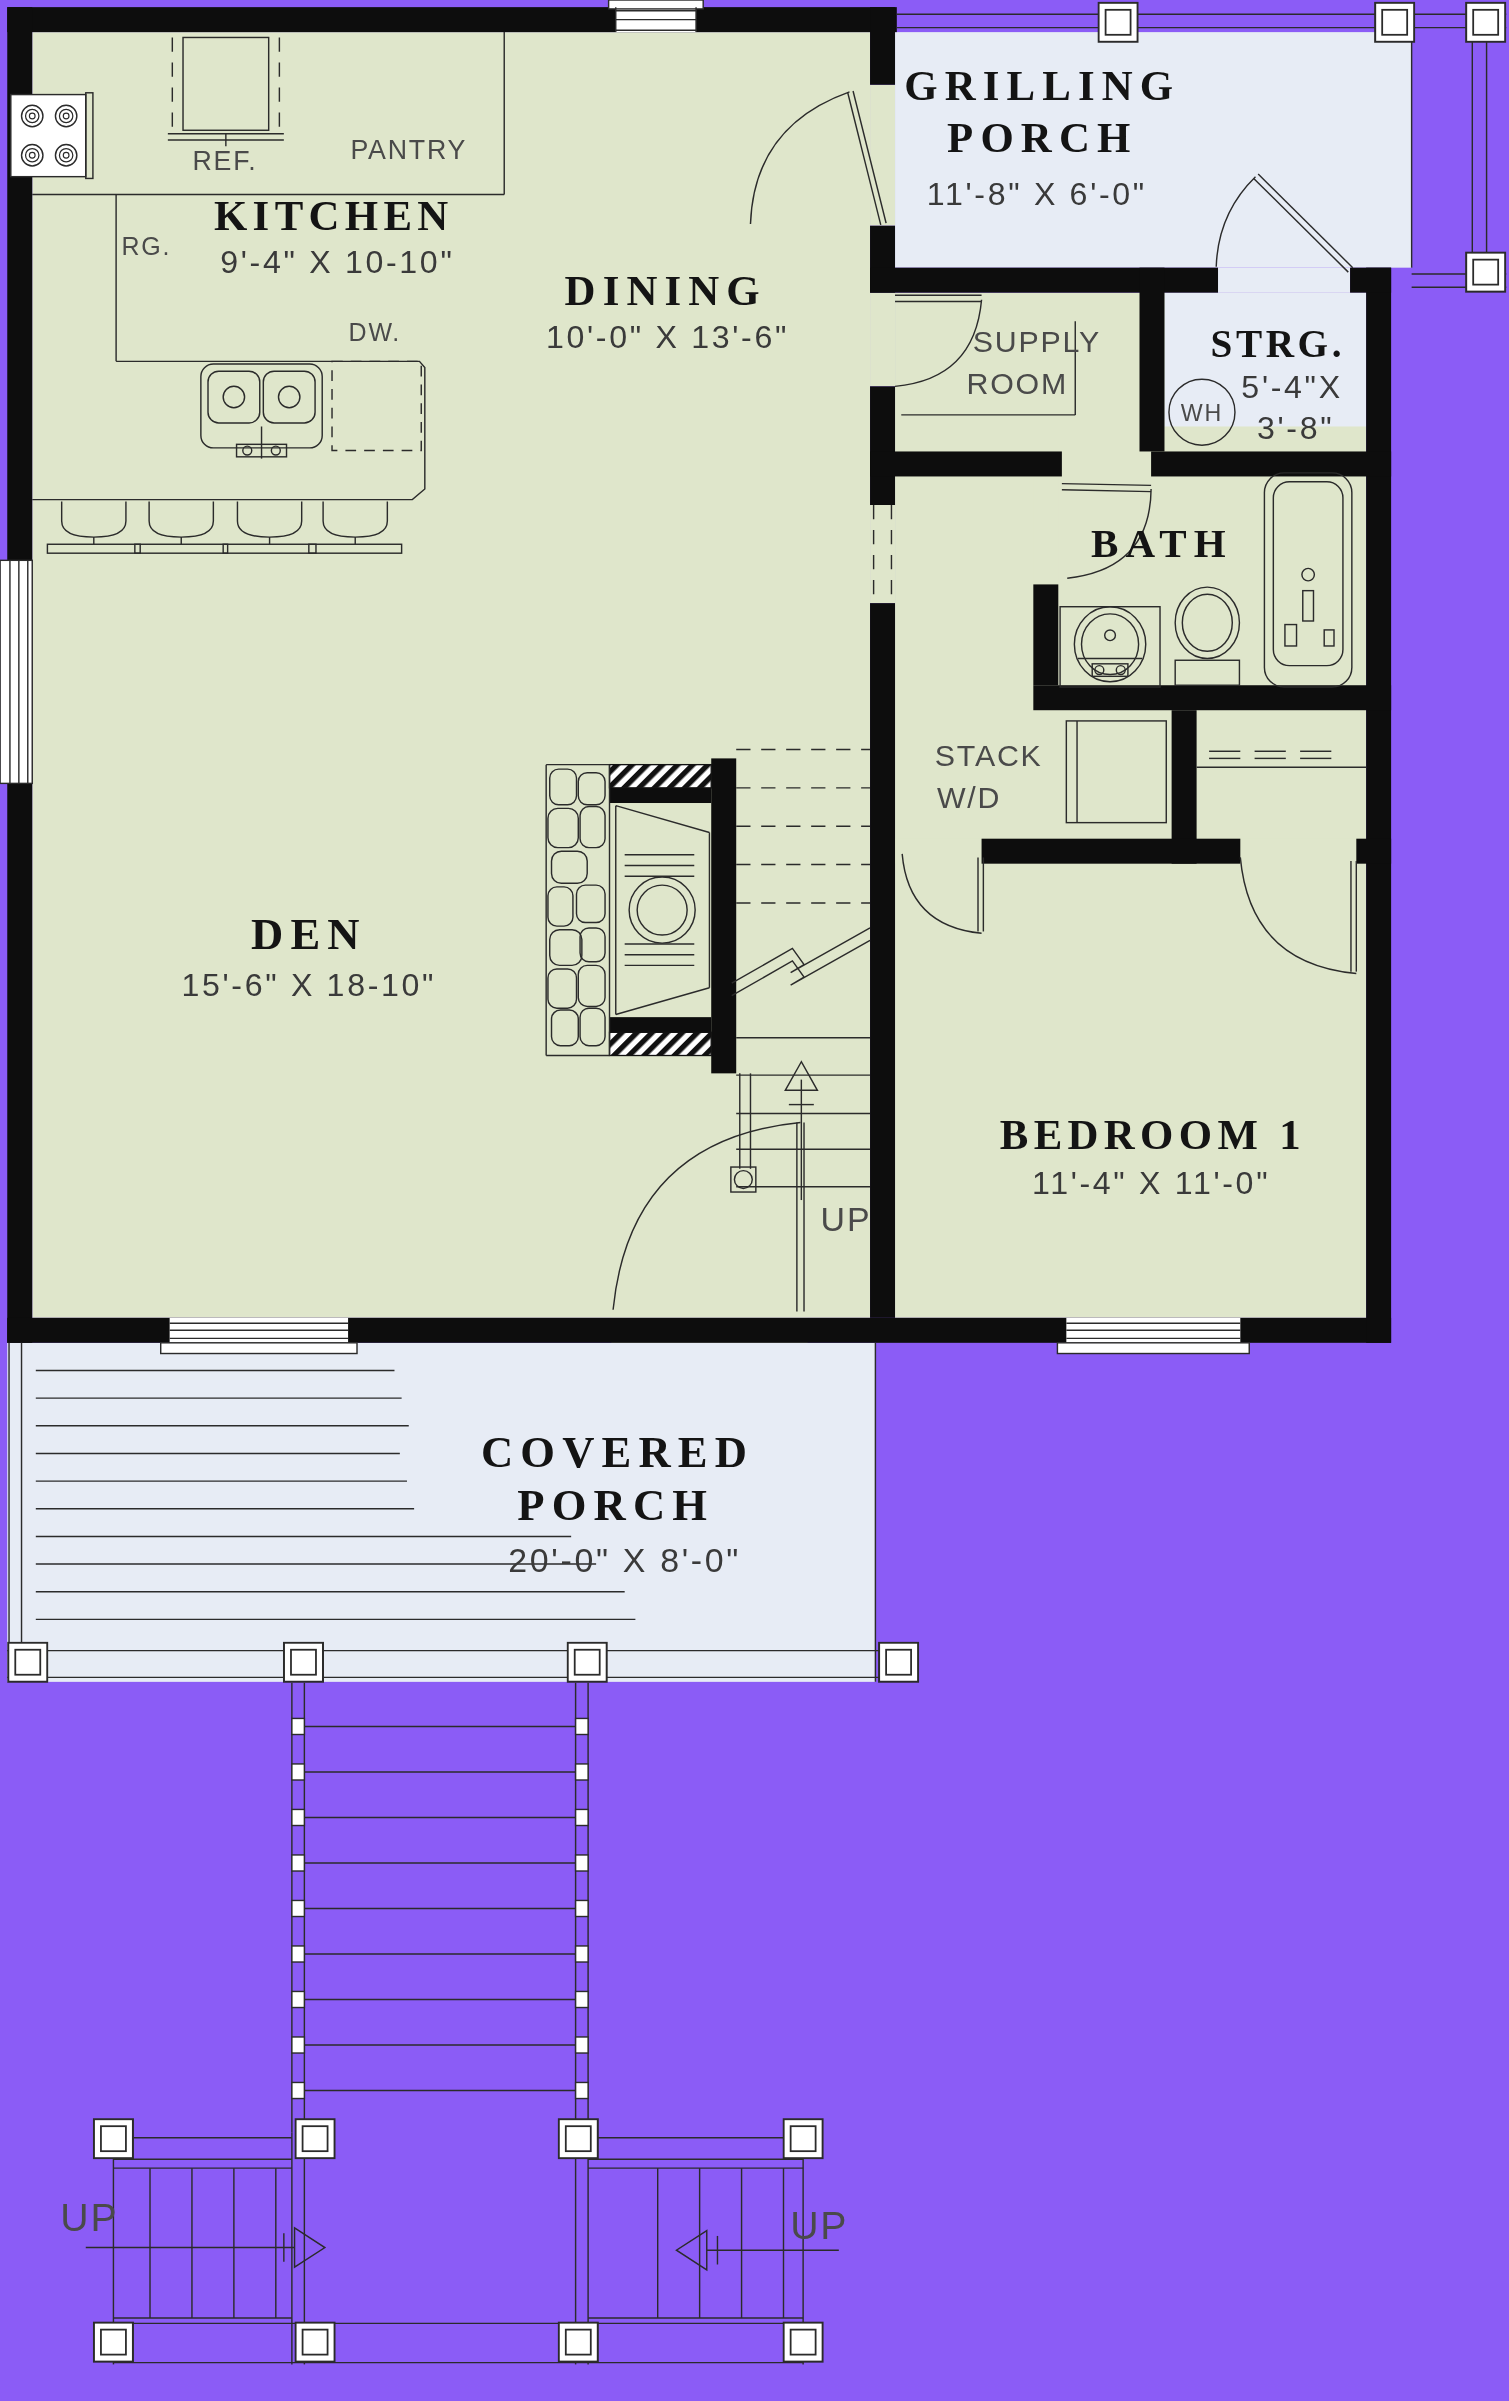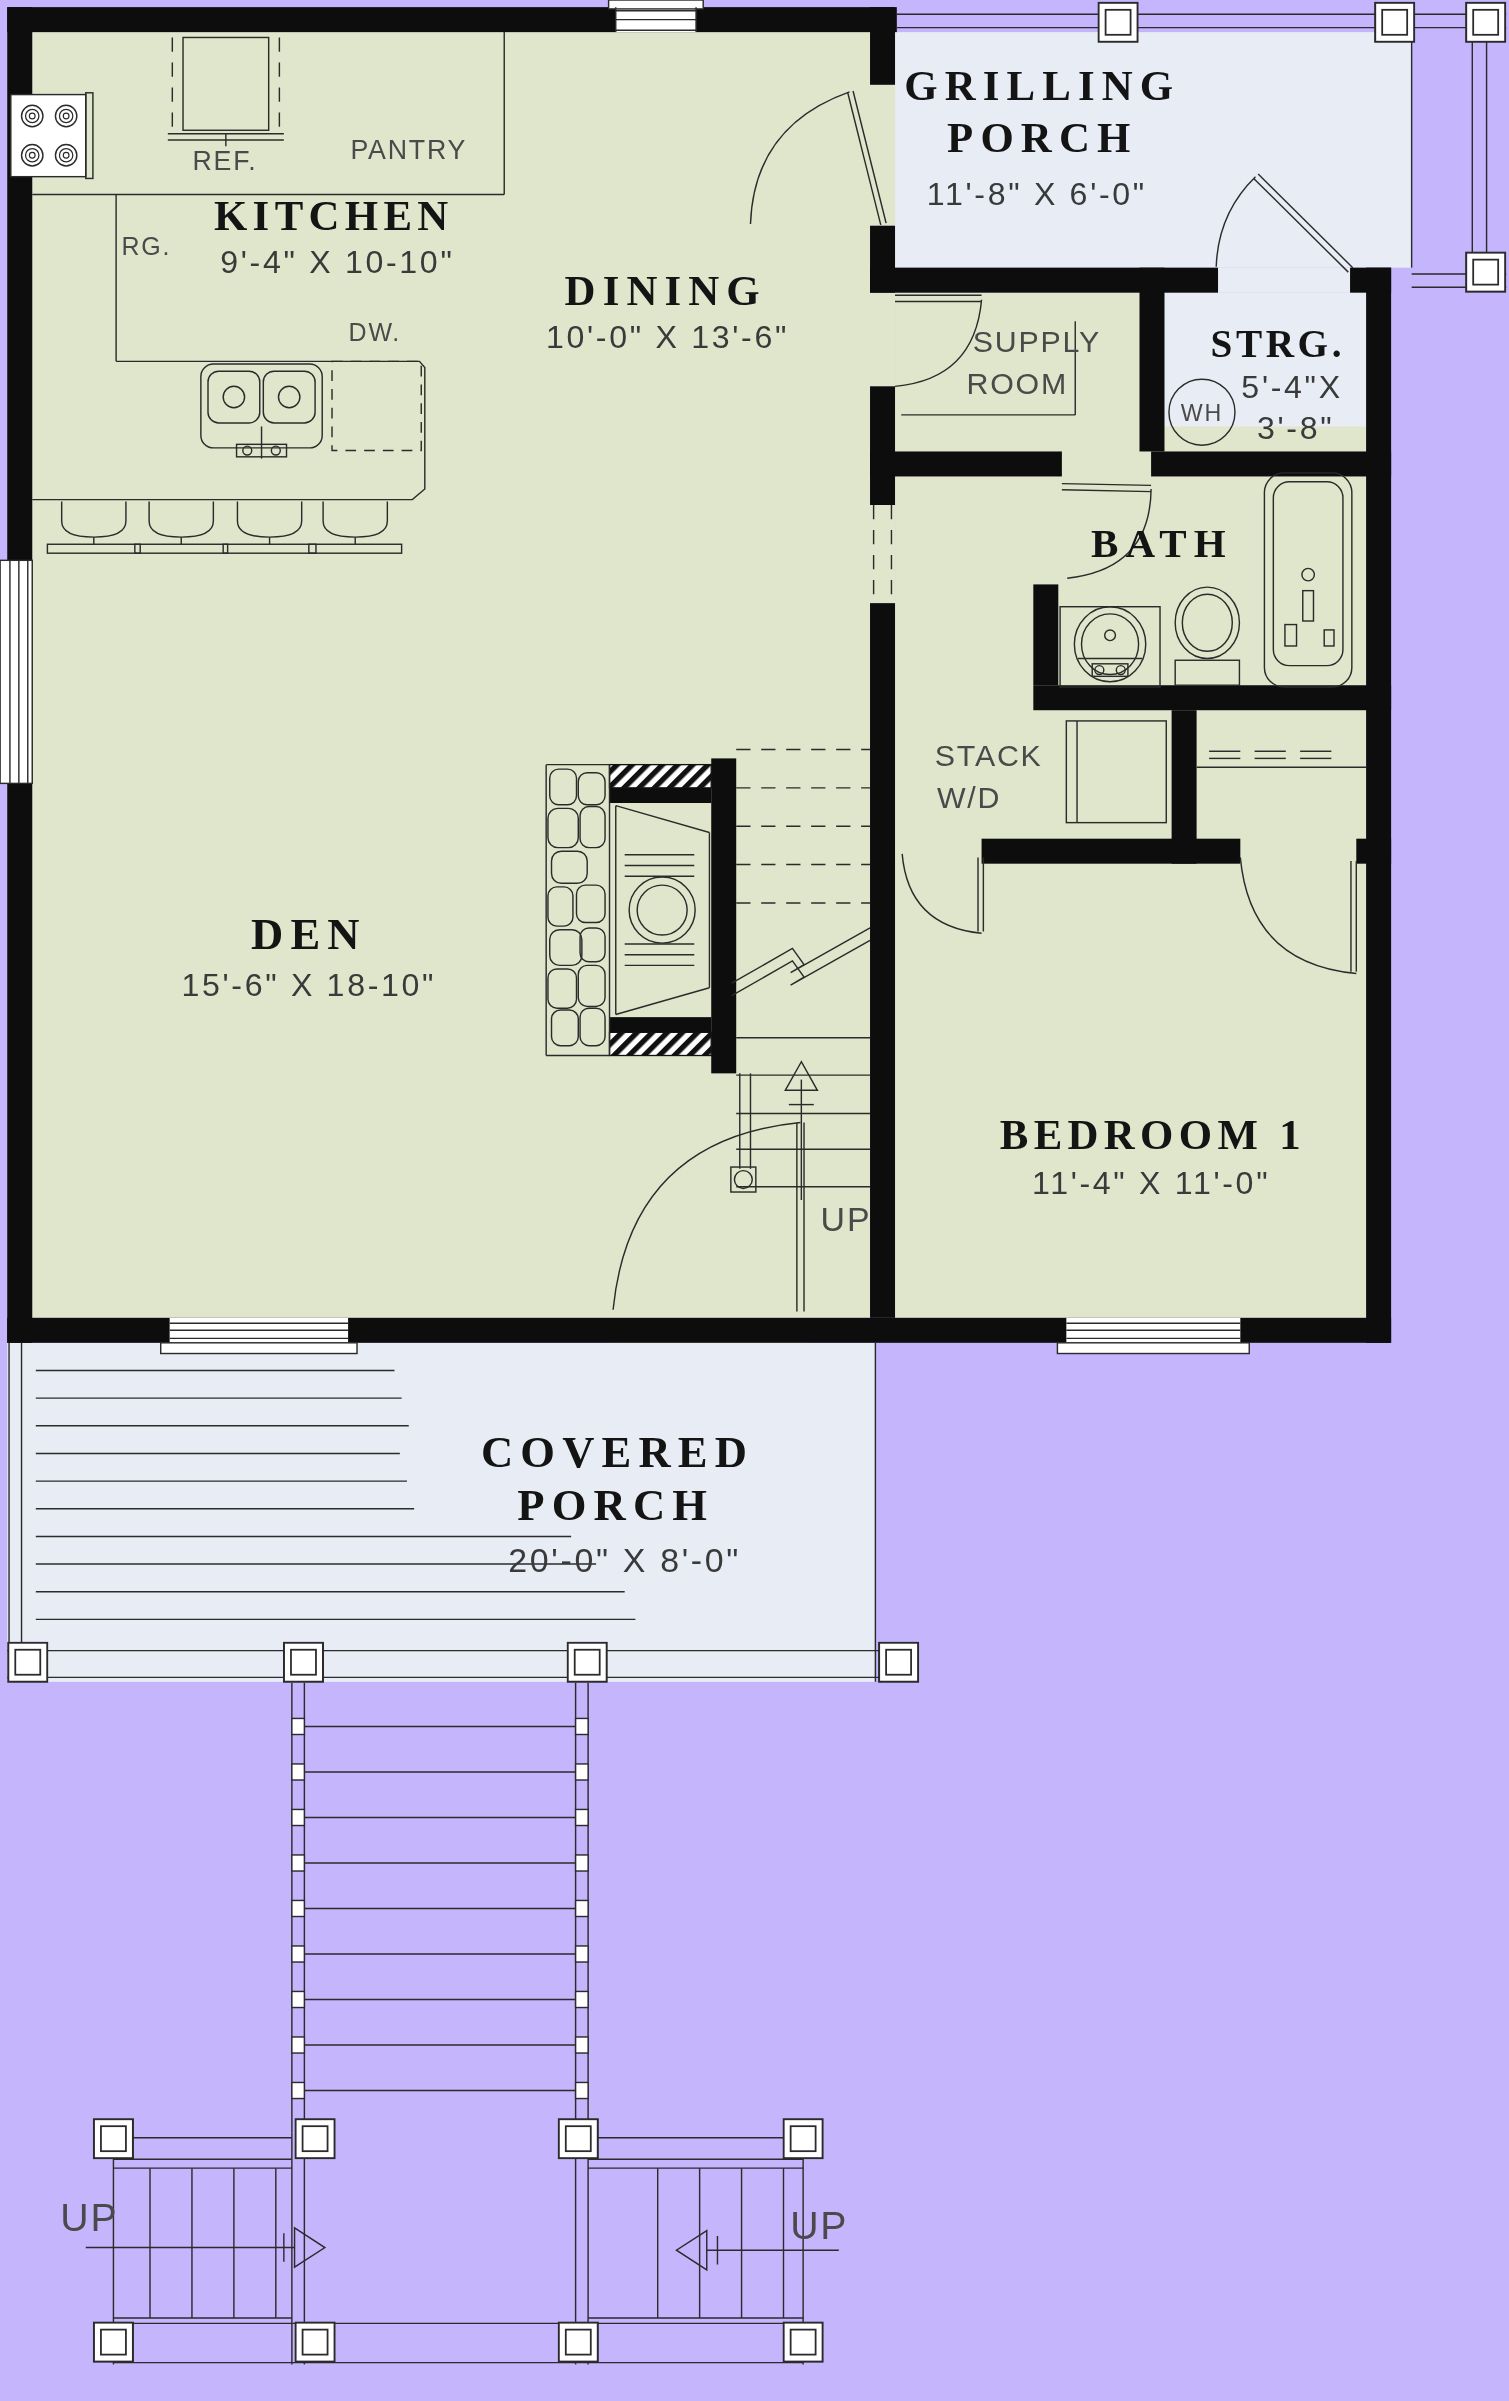--- a/index.html
+++ b/index.html
@@ -1,16 +1,16 @@
 <!DOCTYPE html>
 <html style="--room-fill: #dfe6cb; --porch-fill: #e7ecf5; --wall: #0d0d0d; --line: #2b2b2b;font-size:14.3px"><head>
 <meta charset="utf-8">
 <style>
   html,body{margin:0;padding:0;background:#ffffff;}
-  .plan{position:relative;width:1509px;height:2401px;background:#c4b5fd;overflow:hidden;}
+  .plan{position:relative;width:1509px;height:2401px;background:#8b5cf6;overflow:hidden;}
   svg{position:absolute;left:0;top:0;}
   .room{fill:var(--room-fill);}
   .porch{fill:var(--porch-fill);}
   .wall{fill:var(--wall);}
   .lnt{stroke:var(--line);stroke-width:1.6;fill:none;}
   .dash{stroke-dasharray:16 12;}
   .dash2{stroke-dasharray:12 9;}
   .wht{fill:#ffffff;}
   .t-serif{font-family:"Liberation Serif","DejaVu Serif",serif;font-weight:bold;fill:#141414;}
   .t-dim{font-family:"Liberation Sans","DejaVu Sans",sans-serif;fill:#3a3a3a;letter-spacing:3px;}

